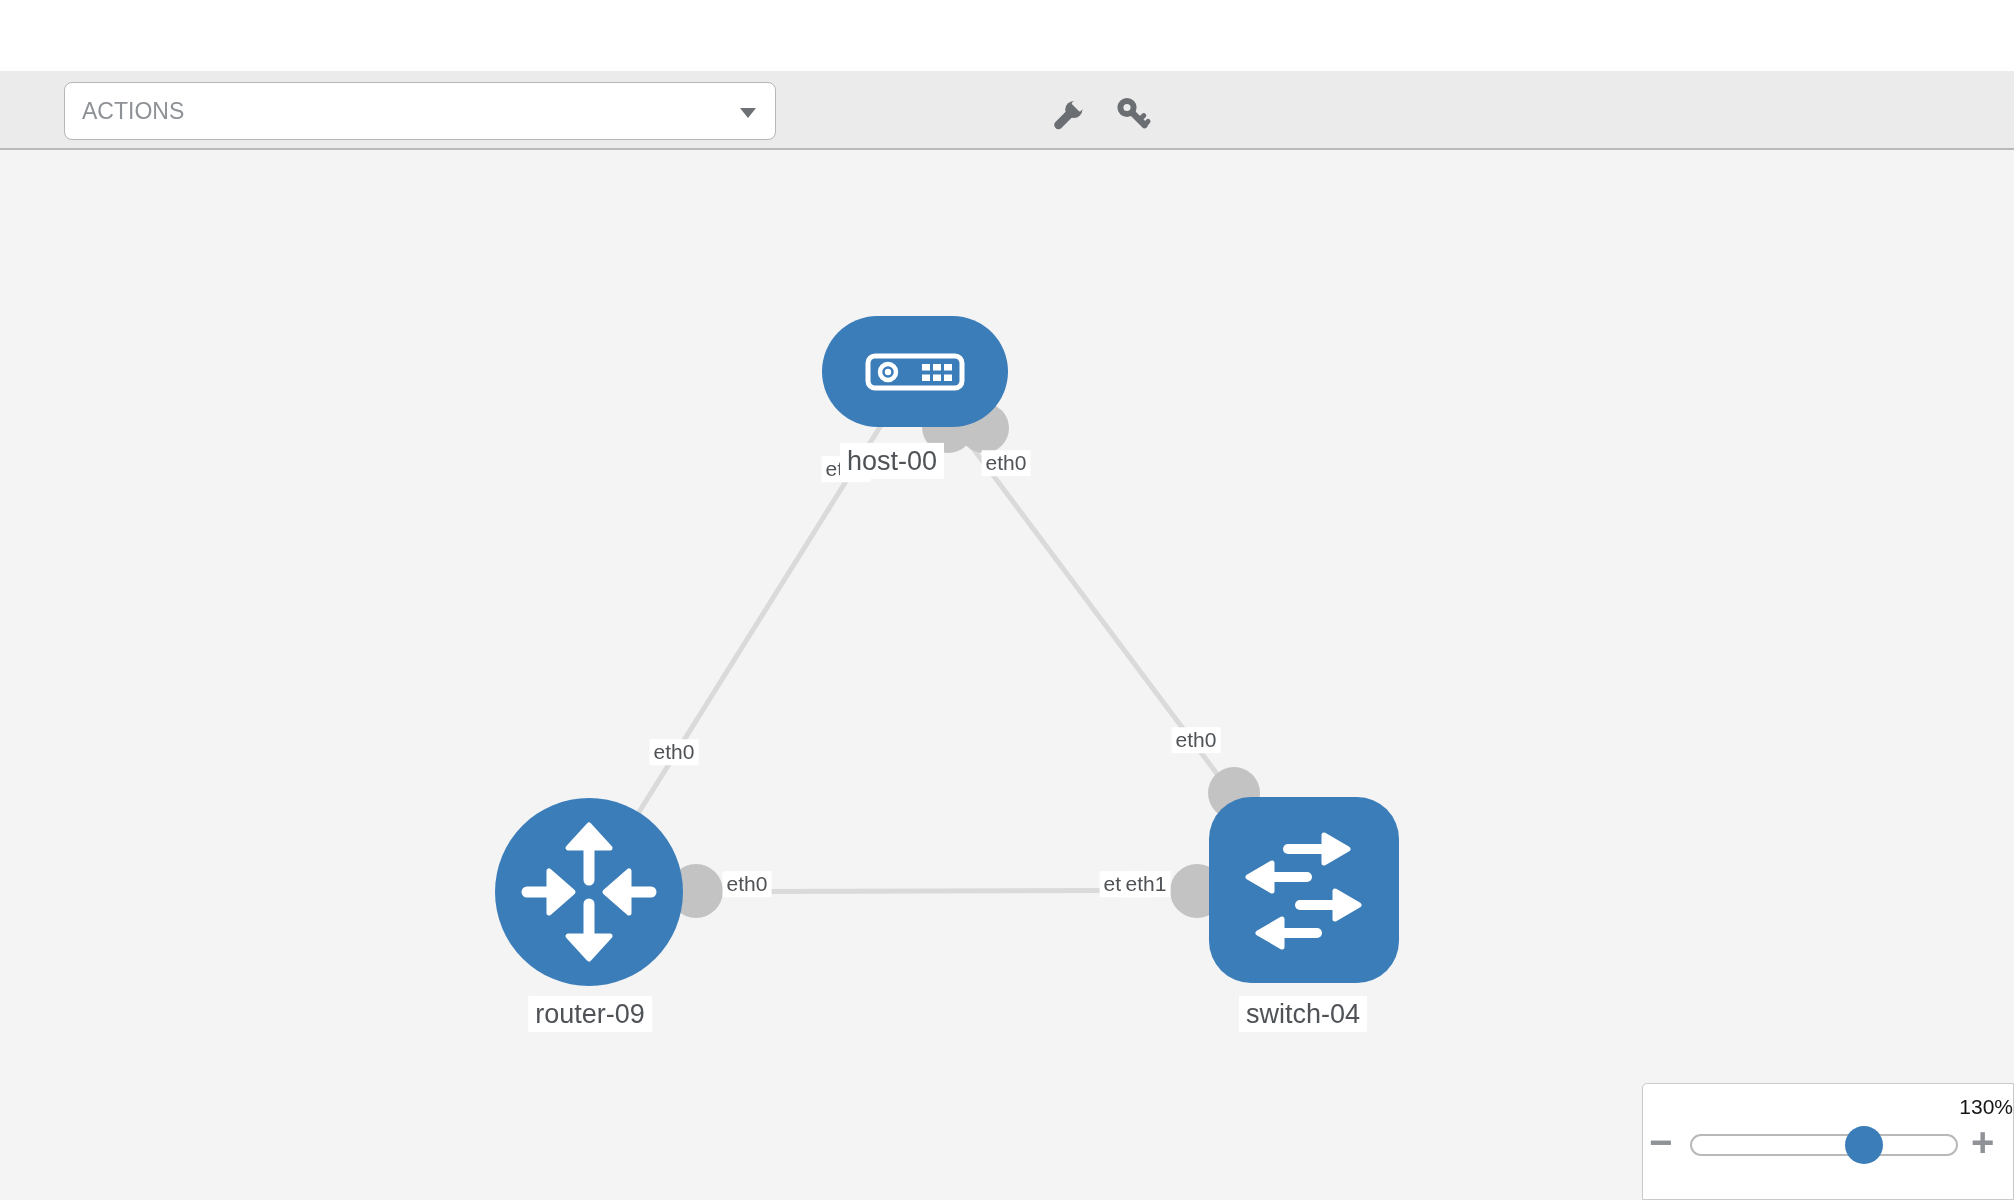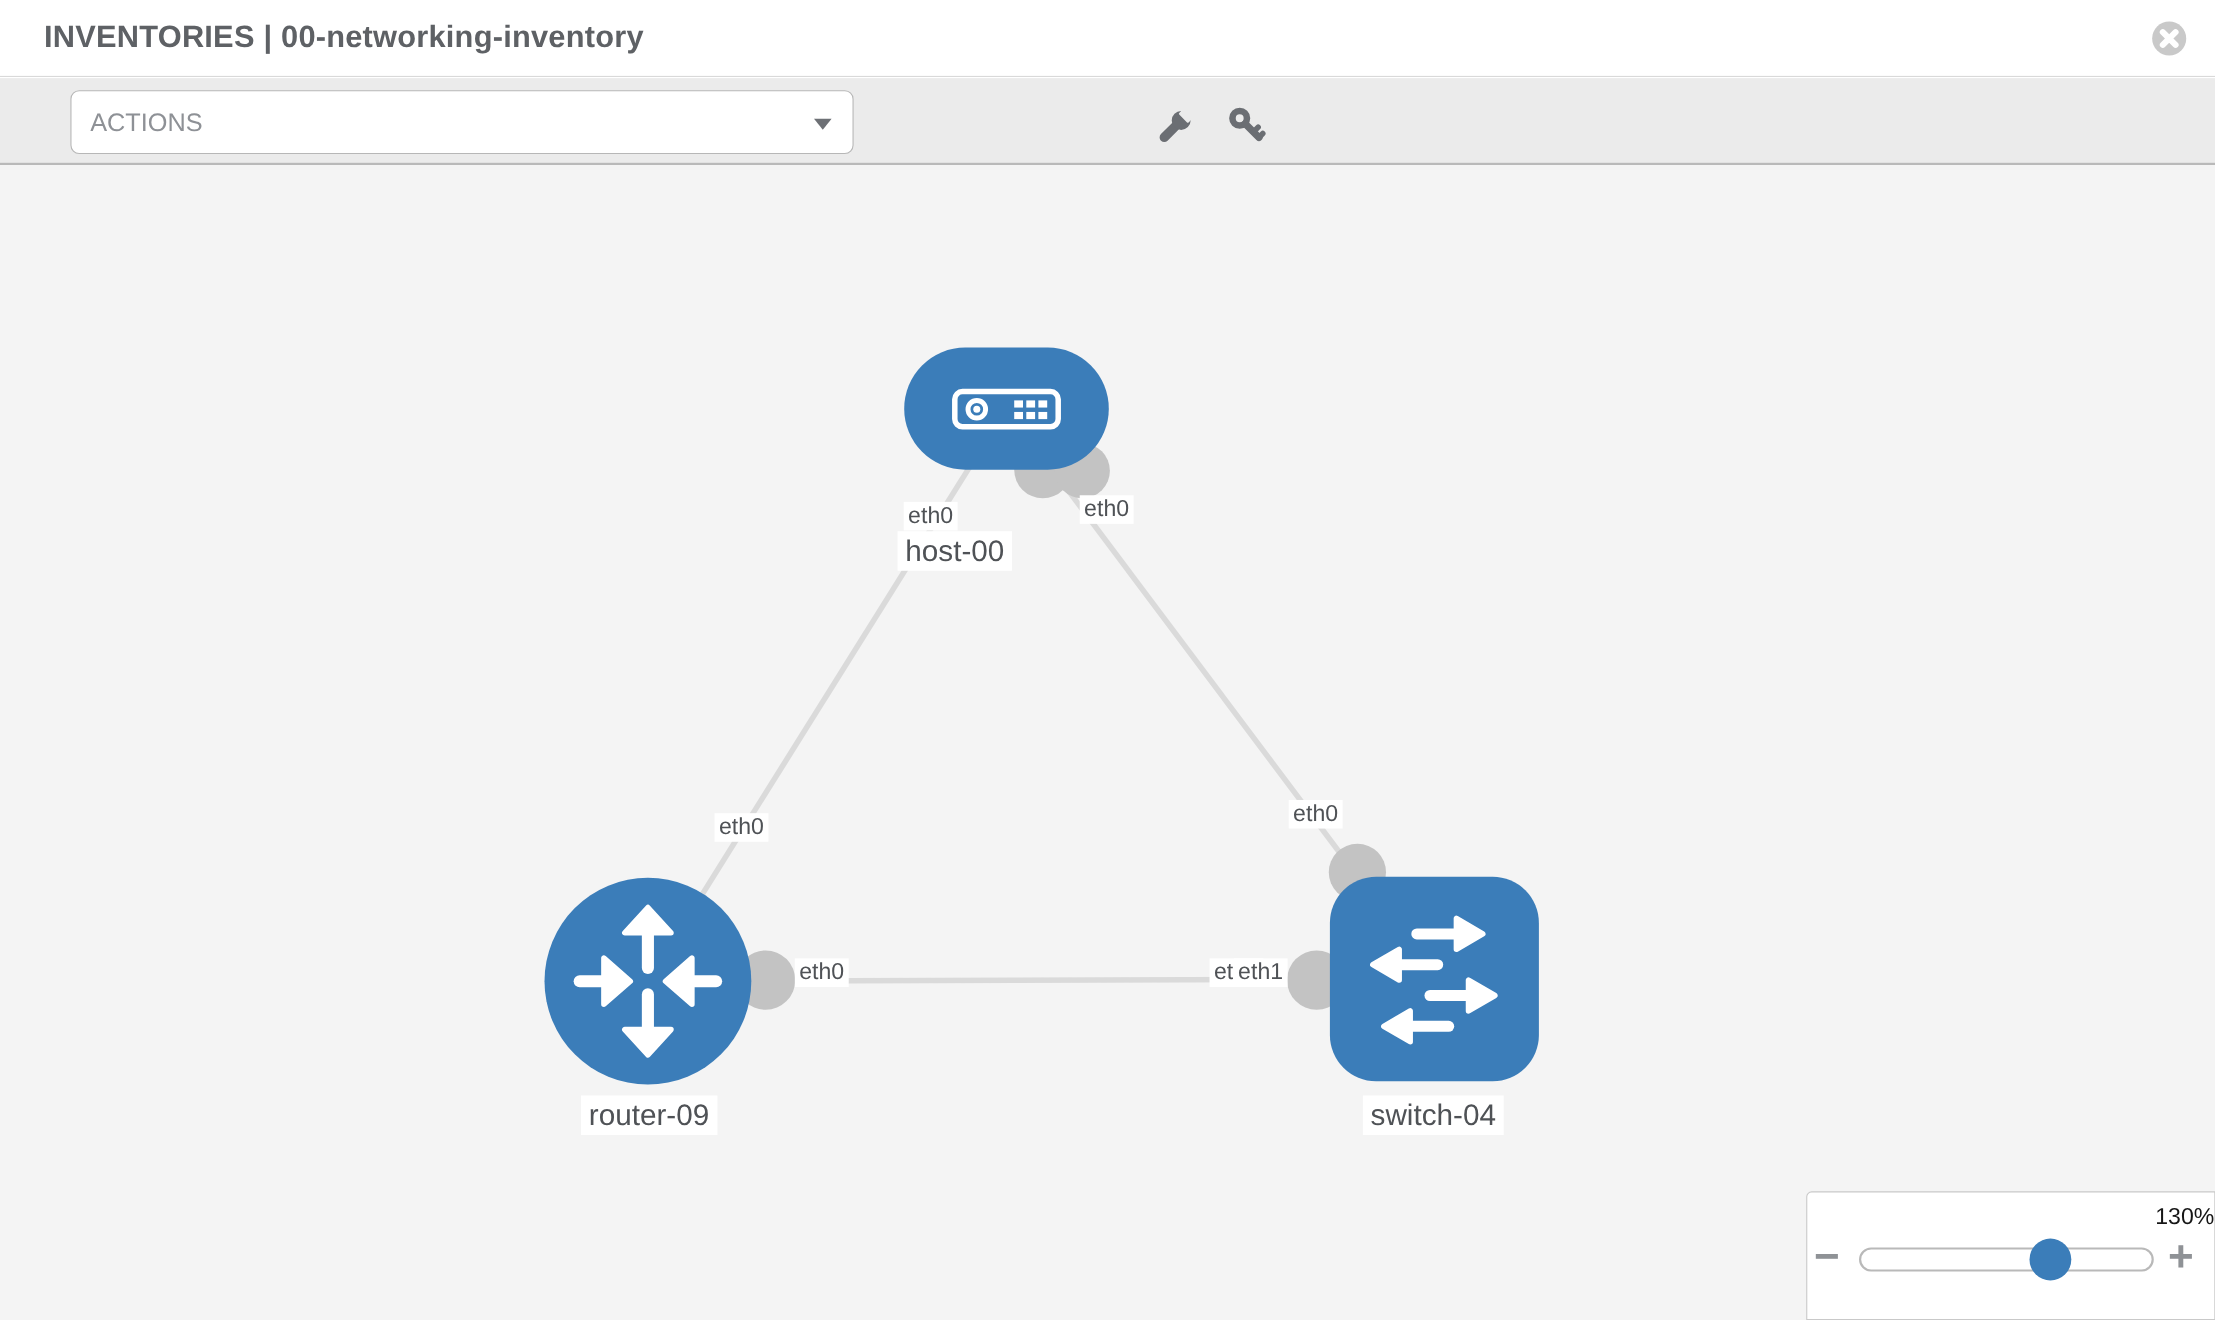--- a/index.html
+++ b/index.html
@@ -29,21 +29,21 @@
   
   .canvas{position:absolute;left:0;top:150px;width:2014px;height:1050px;background:#f4f4f4;}
   .edges{position:absolute;left:0;top:-150px;width:2014px;height:1200px;}
   .node{position:absolute;display:flex;align-items:center;justify-content:center;background:#3b7db9;cursor:pointer;}
   .node-host{left:822px;top:166px;width:186px;height:111px;border-radius:56px;}
   .node-router{left:495px;top:648px;width:188px;height:188px;border-radius:50%;}
   .node-switch{left:1209px;top:647px;width:190px;height:186px;border-radius:42px;}
   .lbl{position:absolute;transform:translate(-50%,-50%);background:#fff;white-space:nowrap;color:#4f5256;line-height:1.12;}
   .lbl-node{font-size:27px;padding:3px 7px;z-index:32;}
   .lbl-iface{font-size:21px;padding:1px 4px;z-index:30;}
-  .lp-host{left:868px;top:311px;margin-top:40px;}
+  .lp-host{left:892px;top:311px;}
   .lp-router{left:590px;top:864px;}
   .lp-switch{left:1303px;top:864px;}
   .lp-h-left{left:846px;top:319px;z-index:28;}
   .lp-h-right{left:1006px;top:313px;}
   .lp-r-diag{left:674px;top:602px;}
   .lp-s-diag{left:1196px;top:590px;}
   .lp-rs-left{left:747px;top:734px;}
   .lp-rs-under{left:1124px;top:734px;z-index:29;}
   .lp-rs-top{left:1146px;top:734px;z-index:30;}
   
@@ -53,29 +53,20 @@
   .zoom-minus{left:6px;}
   .zoom-plus{left:328px;}
   .zoom-track{position:absolute;left:47px;top:50px;width:268px;height:22px;background:#fff;border:2px solid #b9b9b9;border-radius:13px;box-sizing:border-box;cursor:pointer;}
   .zoom-knob{position:absolute;left:202px;top:42px;width:38px;height:38px;border-radius:50%;background:#3b7db9;cursor:grab;}
 </style>
 </head>
 <body>
 
 <div class="screen">
 
-  <div class="hdr">
-    <div class="hdr-title">INVENTORIES | 00-networking-inventory</div>
-    <div class="close-btn">
-      <svg width="32" height="32" viewBox="0 0 32 32">
-        <circle cx="16" cy="16" r="15.5" fill="#c9c9c9"></circle>
-        <path d="M10.2 10.2 L21.8 21.8 M21.8 10.2 L10.2 21.8" stroke="#fff" stroke-width="5.5" stroke-linecap="round"></path>
-      </svg>
-    </div>
-  </div>
 
   <div class="tbar">
     <div class="combo combo-actions">
       <input placeholder="ACTIONS" style="">
       <span class="caret"></span>
     </div>
   </div>
   <svg class="tool-ic ic-wrench" width="38" height="38" viewBox="0 0 38 38">
     <g transform="rotate(-45 19 19)">
       <rect x="1" y="15" width="25" height="8.5" rx="4.2" fill="#6b6e73"></rect>

